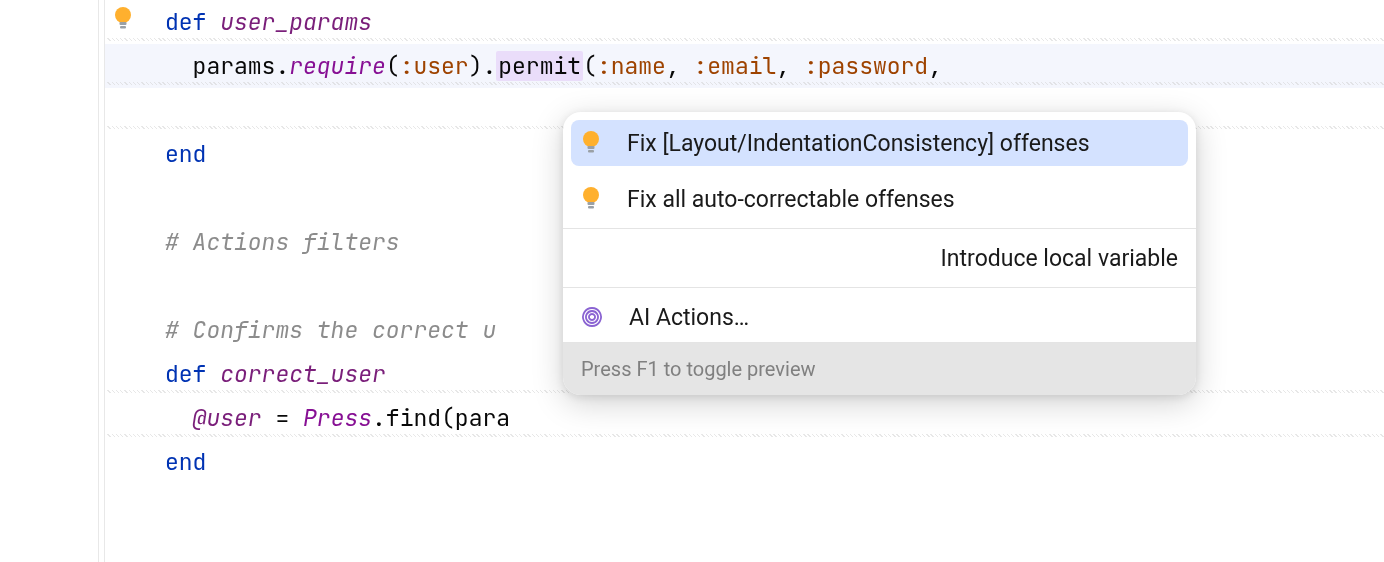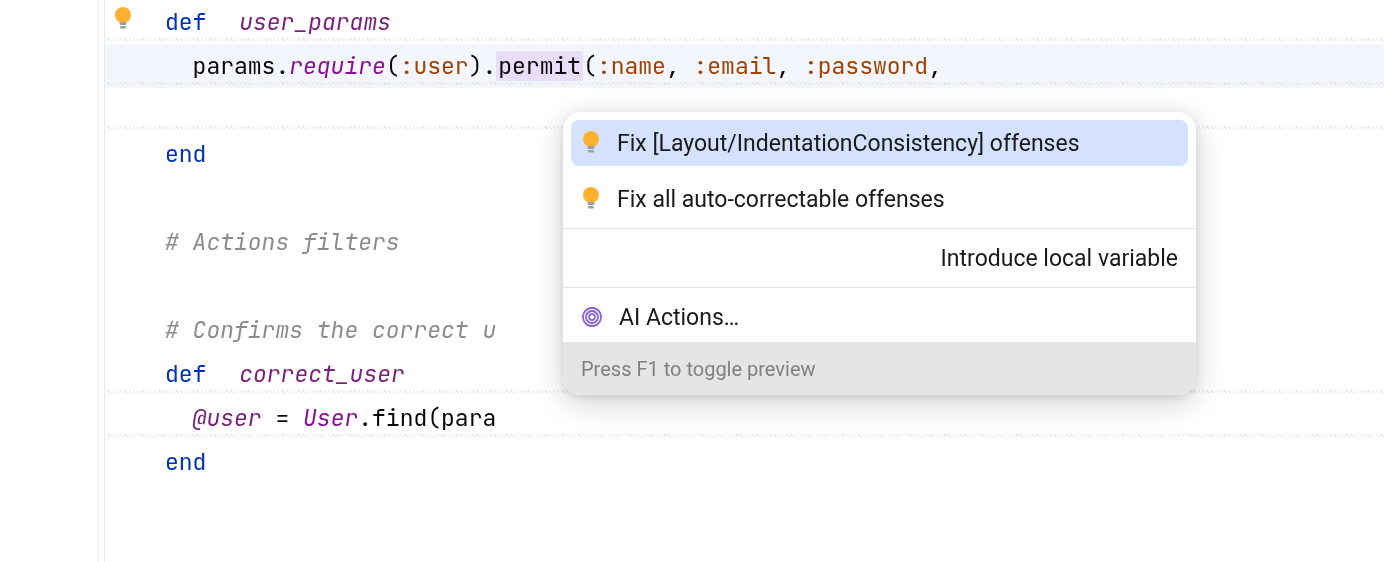--- a/index.html
+++ b/index.html
@@ -67,21 +67,21 @@
       content: "";
       position: absolute;
       left: 2px;
       right: 0;
       bottom: 3px;
       height: 3px;
       background-image: repeating-linear-gradient(45deg, transparent 0, transparent 2px, #d0d0d0 2px, #d0d0d0 3px);
       opacity: 0.5;
     }
     .kw { color: #0033b3; }
-    .method-def { color: #7a1f7a; font-style: italic; margin-left: 19px; }
+    .method-def { color: #7a1f7a; font-style: italic; }
     .method-call { color: #871094; font-style: italic; }
     .sym { color: #9e4300; }
     .const { color: #871094; font-style: italic; }
     .ivar { color: #7a1f7a; font-style: italic; }
     .comment { color: #8c8c8c; font-style: italic; }
     .plain { color: #080808; }
     .highlight-box {
       background: #eaddfa;
       border-radius: 2px;
       padding: 0 2px;
@@ -97,21 +97,21 @@
       box-shadow: 0 8px 32px rgba(0,0,0,0.18), 0 2px 8px rgba(0,0,0,0.1);
       overflow: hidden;
       font-family: -apple-system, 'Segoe UI', Roboto, sans-serif;
       z-index: 10;
     }
     .popup-item {
       display: flex;
       align-items: center;
       height: 50px;
       padding: 0 18px;
-      gap: 16px;
+      gap: 26px;
       cursor: pointer;
       font-size: 23px;
       color: #1a1a1a;
     }
     .popup-item.selected {
       background: #d4e2ff;
       border-radius: 8px;
       margin: 8px;
       height: 46px;
       padding: 0 10px;
@@ -166,21 +166,21 @@
   <div class="code-area">
     <div class="line warn-underline"><span class="kw">def </span><span class="method-def">user_params</span></div>
     <div class="line highlighted warn-underline">  <span class="plain">params.</span><span class="method-call">require</span><span class="plain">(</span><span class="sym">:user</span><span class="plain">).</span><span class="plain highlight-box">permit</span><span class="plain">(</span><span class="sym">:name</span><span class="plain">, </span><span class="sym">:email</span><span class="plain">, </span><span class="sym">:password</span><span class="plain">,</span></div>
     <div class="line warn-underline"></div>
     <div class="line"><span class="kw">end</span></div>
     <div class="line"></div>
     <div class="line"><span class="comment"># Actions filters</span></div>
     <div class="line"></div>
     <div class="line"><span class="comment"># Confirms the correct u</span></div>
     <div class="line warn-underline"><span class="kw">def </span><span class="method-def">correct_user</span></div>
-    <div class="line warn-underline">  <span class="ivar">@user</span><span class="plain"> = </span><span class="const">User</span><span class="plain">.find(para</span></div>
+    <div class="line warn-underline">  <span class="ivar">@user</span><span class="plain"> = </span><span class="const">Press</span><span class="plain">.find(para</span></div>
     <div class="line"><span class="kw">end</span></div>
   </div>
 
   <div class="popup">
     <div class="popup-item selected">
       <span class="bulb-icon">
         <svg viewBox="0 0 20 26" width="20" height="26">
           <ellipse cx="10" cy="9" rx="8" ry="8" fill="#ffb02e"></ellipse>
           <rect x="6.5" y="16" width="7" height="3" rx="1" fill="#9aa0a6"></rect>
           <rect x="7" y="20" width="6" height="2.5" rx="1" fill="#9aa0a6"></rect>

